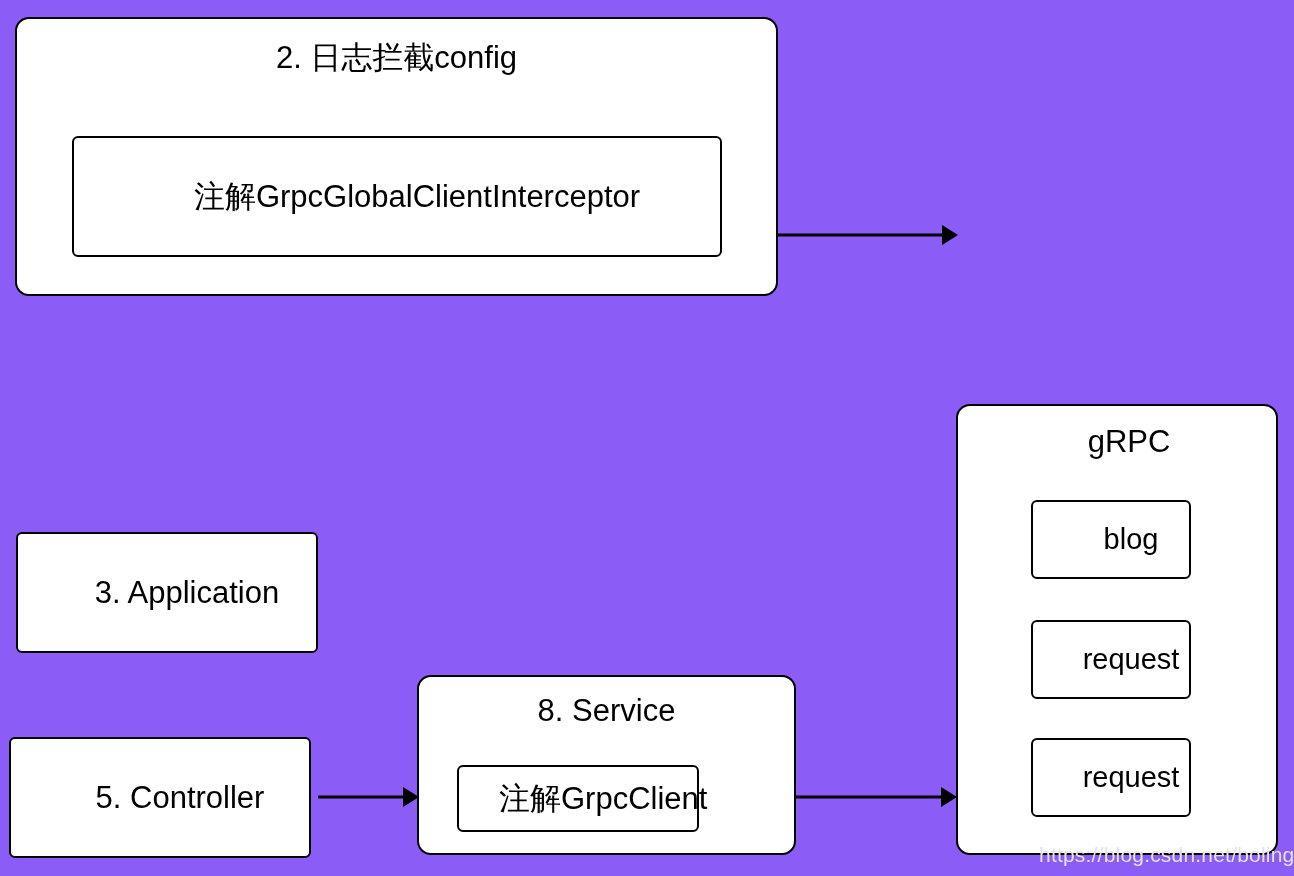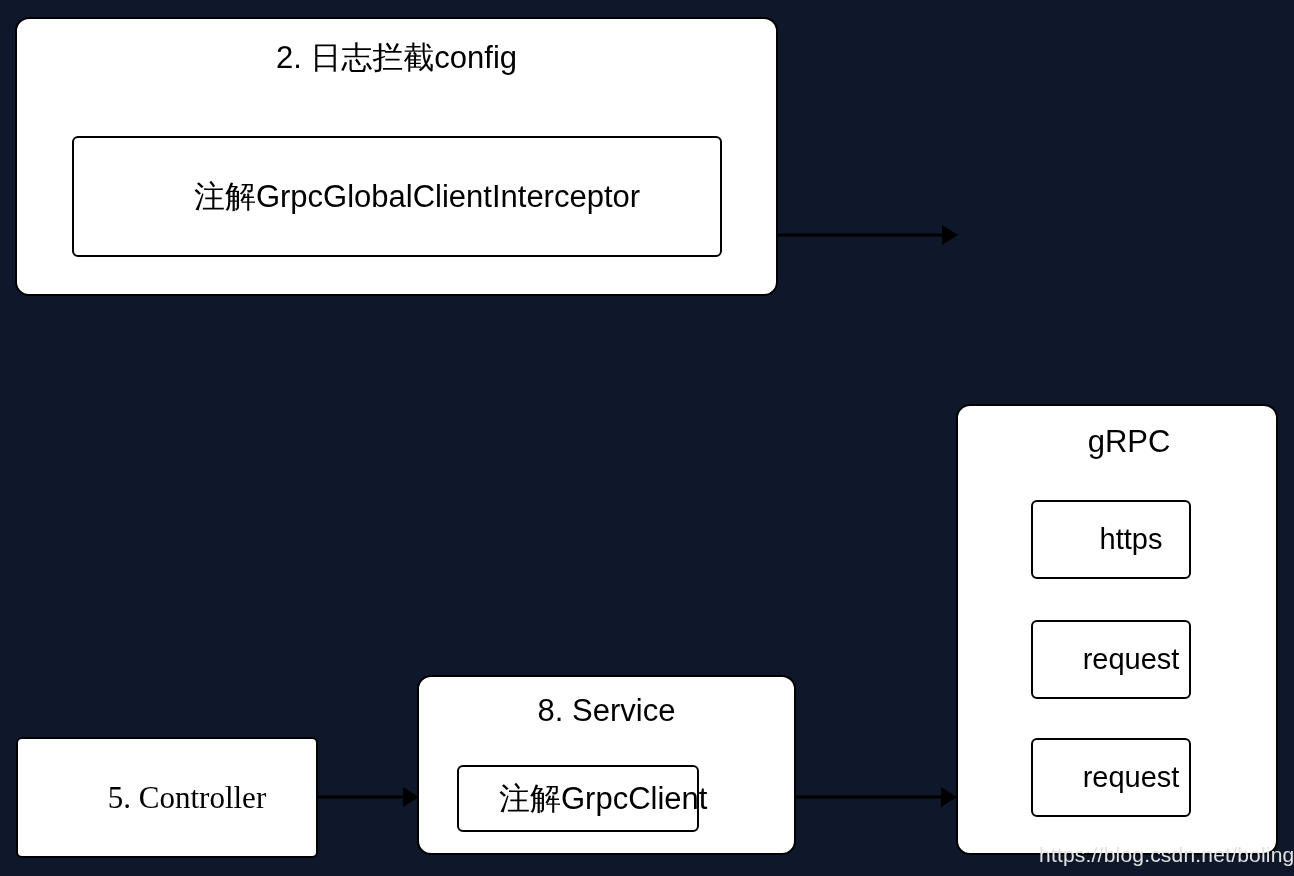--- a/index.html
+++ b/index.html
@@ -8,21 +8,21 @@
     background: #ffffff;
   }
   body {
     font-family: "Liberation Sans", "DejaVu Sans", sans-serif;
     color: #000000;
   }
   #canvas {
     position: relative;
     width: 1294px;
     height: 876px;
-    background: #0f172a;
+    background: #8b5cf6;
     overflow: hidden;
   }
   .node {
     position: absolute;
     box-sizing: border-box;
     border: 2px solid #000000;
     background: #ffffff;
   }
   .rounded-lg { border-radius: 14px; }
   .rounded-sm { border-radius: 6px; }
@@ -90,33 +90,36 @@
       <line x1="0" y1="14" x2="164" y2="14" stroke="#000000" stroke-width="3"></line>
       <polygon points="164,4 180,14 164,24" fill="#000000"></polygon>
     </svg>
   </div>
 
   <div class="node rounded-lg" style="left:956px; top:404px; width:322px; height:451px;">
     <div class="node-title" style="top:19px;padding-left:24px;">gRPC</div>
   </div>
 
   <div class="node rounded-sm" style="left:1031px; top:500px; width:160px; height:79px;">
-    <div class="node-center small-label">https</div>
+    <div class="node-center small-label">blog</div>
   </div>
 
   <div class="node rounded-sm" style="left:1031px; top:620px; width:160px; height:79px;">
     <div class="node-center small-label">request</div>
   </div>
 
   <div class="node rounded-sm" style="left:1031px; top:738px; width:160px; height:79px;">
     <div class="node-center small-label">request</div>
   </div>
 
+  <div class="node rounded-sm" style="left:16px; top:532px; width:302px; height:121px;">
+    <div class="node-center">3. Application</div>
+  </div>
 
-  <div class="node rounded-sm" style="left:16px; top:737px; width:302px; height:121px;font-family:Liberation Serif, serif;">
+  <div class="node rounded-sm" style="left:9px; top:737px; width:302px; height:121px;">
     <div class="node-center">5. Controller</div>
   </div>
 
   <div class="node rounded-lg" style="left:417px; top:675px; width:379px; height:180px;">
     <div class="node-title" style="top:17px;">8. Service</div>
   </div>
 
   <div class="node rounded-sm" style="left:457px; top:765px; width:242px; height:67px;">
     <div class="node-center">注解GrpcClient</div>
   </div>

